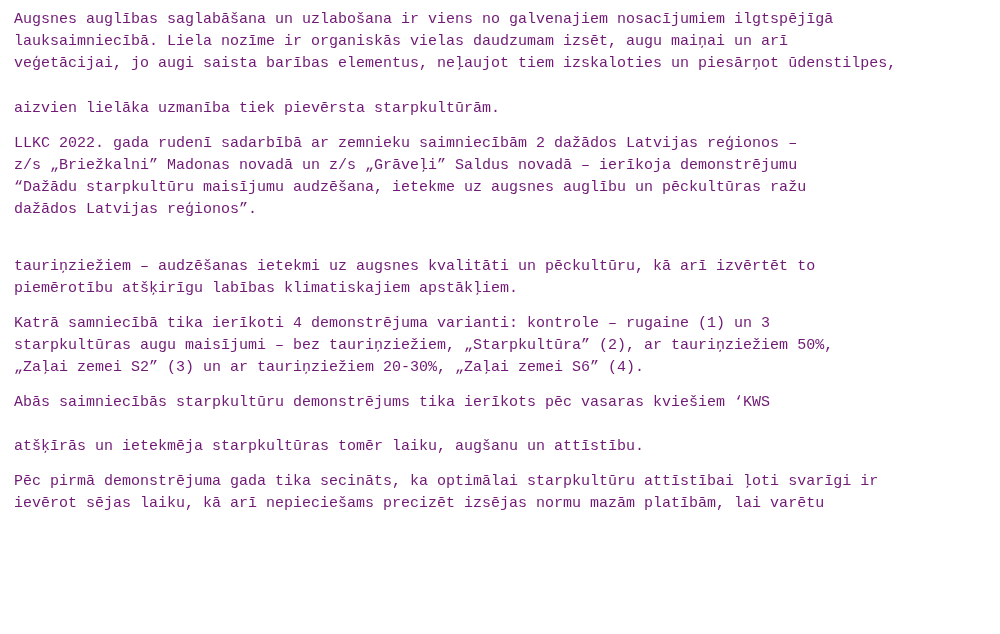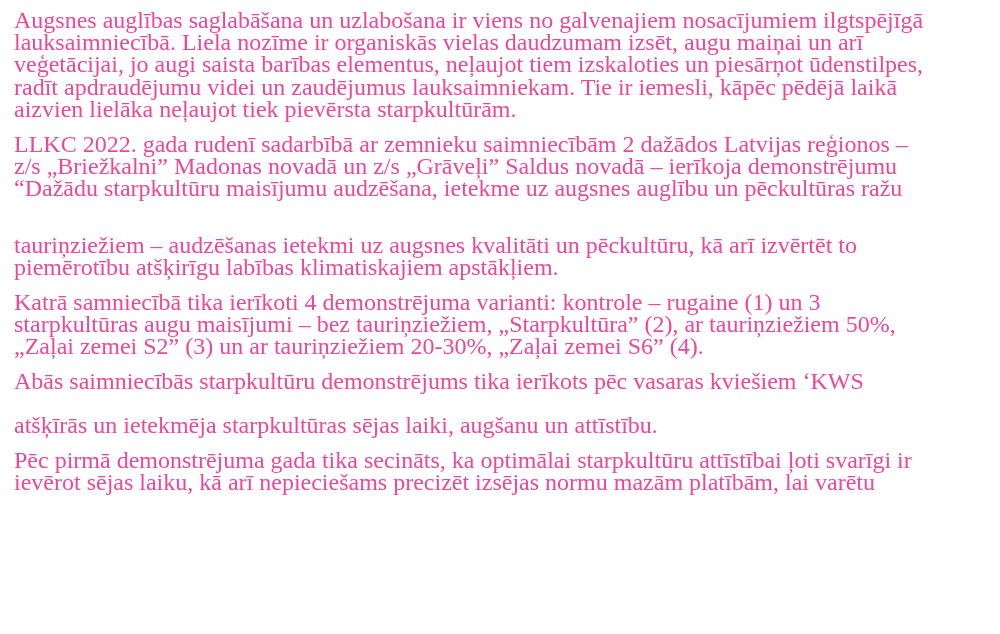--- a/index.html
+++ b/index.html
@@ -7,57 +7,58 @@
       padding: 0;
       background: #ffffff;
     }
     body {
       width: 1000px;
       height: 634px;
       overflow: hidden;
     }
     .doc {
       padding: 9px 10px 0 14px;
-      font-family: Liberation Serif, serif;
-      font-size: 24px;
+      font-family: Liberation Mono, monospace;
+      font-size: 15px;
       line-height: 22.2px;
-      color: #ec4899;
+      color: #701a75;
     }
     .doc p {
       margin: 0 0 12.5px 0;
     }
   </style>
 </head>
 <body>
 
 <div class="doc">
   <p>
     <span>Augsnes auglības saglabāšana un uzlabošana ir viens no galvenajiem nosacījumiem ilgtspējīgā</span><br>
     <span>lauksaimniecībā. Liela nozīme ir organiskās vielas daudzumam izsēt, augu maiņai un arī</span><br>
     <span>veģetācijai, jo augi saista barības elementus, neļaujot tiem izskaloties un piesārņot ūdenstilpes,</span><br>
-    <span>radīt apdraudējumu videi un zaudējumus lauksaimniekam. Tie ir iemesli, kāpēc pēdējā laikā</span><br>
-    <span>aizvien lielāka neļaujot tiek pievērsta starpkultūrām.</span>
+    <br>
+    <span>aizvien lielāka uzmanība tiek pievērsta starpkultūrām.</span>
   </p>
   <p>
     <span>LLKC 2022. gada rudenī sadarbībā ar zemnieku saimniecībām 2 dažādos Latvijas reģionos –</span><br>
     <span>z/s „Briežkalni” Madonas novadā un z/s „Grāveļi” Saldus novadā – ierīkoja demonstrējumu</span><br>
     <span>“Dažādu starpkultūru maisījumu audzēšana, ietekme uz augsnes auglību un pēckultūras ražu</span><br>
+    <span>dažādos Latvijas reģionos”.</span>
   </p>
   <p>
     <br>
     <span>tauriņziežiem – audzēšanas ietekmi uz augsnes kvalitāti un pēckultūru, kā arī izvērtēt to</span><br>
     <span>piemērotību atšķirīgu labības klimatiskajiem apstākļiem.</span>
   </p>
   <p>
     <span>Katrā samniecībā tika ierīkoti 4 demonstrējuma varianti: kontrole – rugaine (1) un 3</span><br>
     <span>starpkultūras augu maisījumi – bez tauriņziežiem, „Starpkultūra” (2), ar tauriņziežiem 50%,</span><br>
     <span>„Zaļai zemei S2” (3) un ar tauriņziežiem 20-30%, „Zaļai zemei S6” (4).</span>
   </p>
   <p>
     <span>Abās saimniecībās starpkultūru demonstrējums tika ierīkots pēc vasaras kviešiem ‘KWS</span><br>
     <br>
-    <span>atšķīrās un ietekmēja starpkultūras sējas laiki, augšanu un attīstību.</span>
+    <span>atšķīrās un ietekmēja starpkultūras tomēr laiku, augšanu un attīstību.</span>
   </p>
   <p>
     <span>Pēc pirmā demonstrējuma gada tika secināts, ka optimālai starpkultūru attīstībai ļoti svarīgi ir</span><br>
     <span>ievērot sējas laiku, kā arī nepieciešams precizēt izsējas normu mazām platībām, lai varētu</span><br>
   </p>
 </div>
 
 </body></html>

